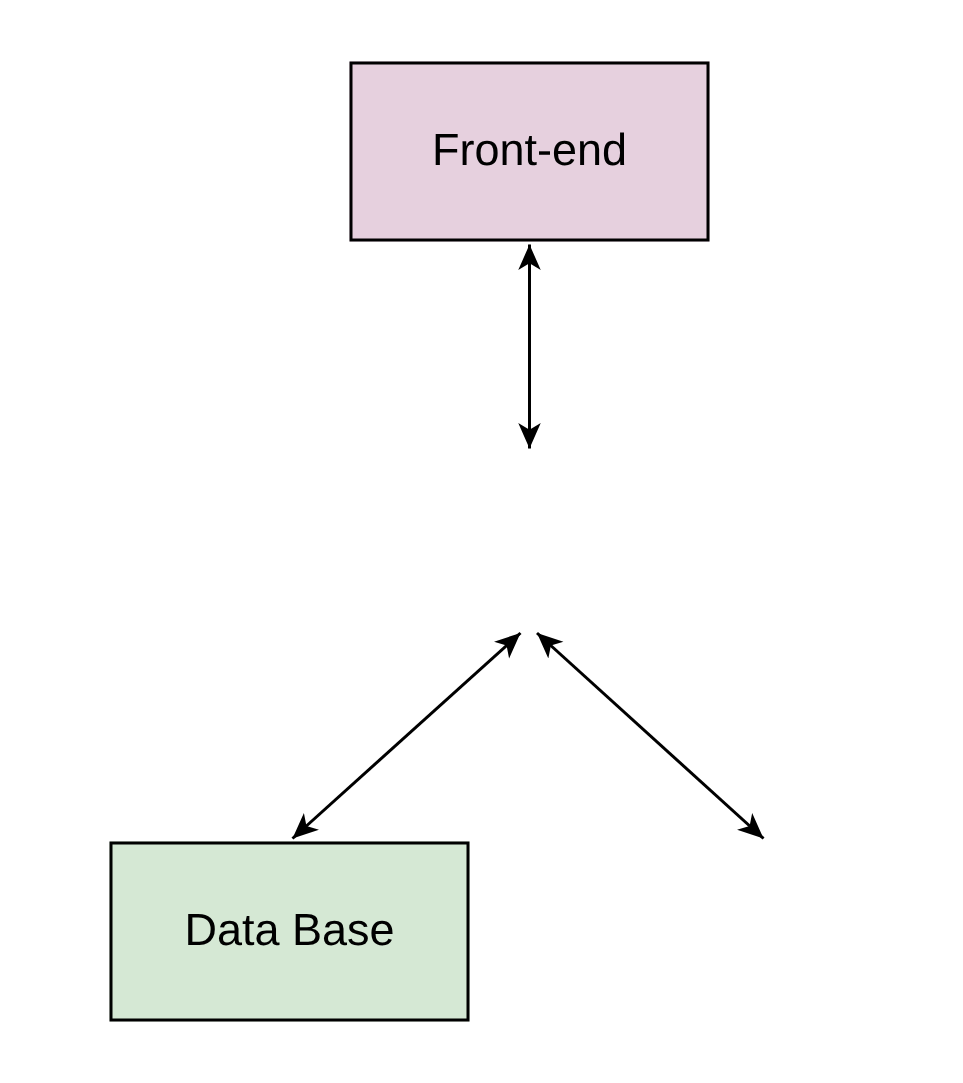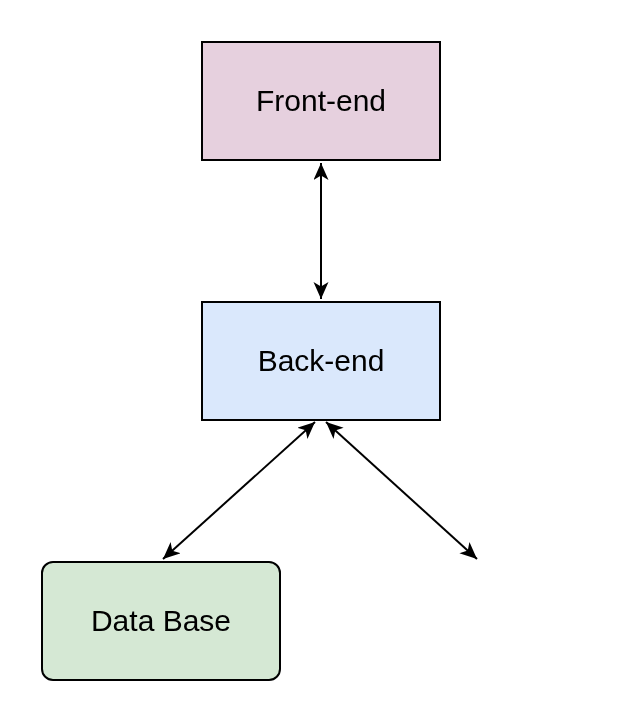--- a/index.html
+++ b/index.html
@@ -5,20 +5,21 @@
   * { margin: 0; padding: 0; box-sizing: border-box; }
   html, body { background: #ffffff; }
   body { font-family: "Liberation Sans", sans-serif; }
 
   .canvas {
     position: relative;
     width: 508px;
     height: 722px;
     background: #ffffff;
     overflow: hidden;
+    margin-left: 32px;
   }
 
   .edges-layer {
     position: absolute;
     left: 0; top: 0;
     width: 642px; height: 722px;
     pointer-events: none;
   }
 
   .node {
@@ -56,22 +57,19 @@
 
     <line x1="315" y1="422" x2="163" y2="559" stroke="#000000" stroke-width="2" marker-start="url(#arrowhead)" marker-end="url(#arrowhead)"></line>
 
     <line x1="326" y1="422" x2="477" y2="559" stroke="#000000" stroke-width="2" marker-start="url(#arrowhead)" marker-end="url(#arrowhead)"></line>
   </svg>
 
   <div class="node" id="node-front-end" style="background-color: rgb(230, 208, 222);">
     <span>Front-end</span>
   </div>
 
-  <div class="node" id="node-back-end" style="background-color: rgb(218, 232, 252);">
-    <span>Back-end</span>
-  </div>
 
-  <div class="node" id="node-database" style="background-color: rgb(213, 232, 212); border-radius: 12px;">
+  <div class="node" id="node-database" style="background-color: rgb(213, 232, 212);">
     <span>Data Base</span>
   </div>
 
 
 </div>
 
 </body></html>

